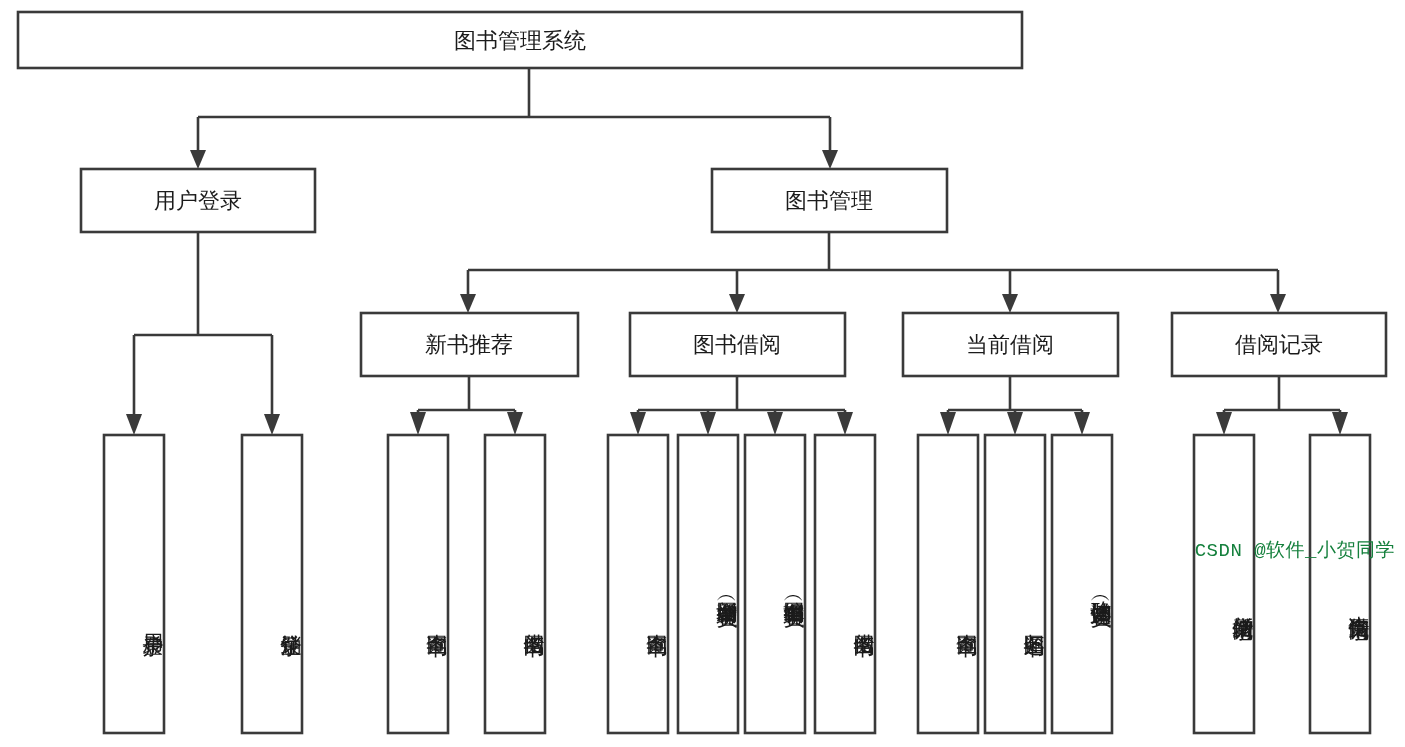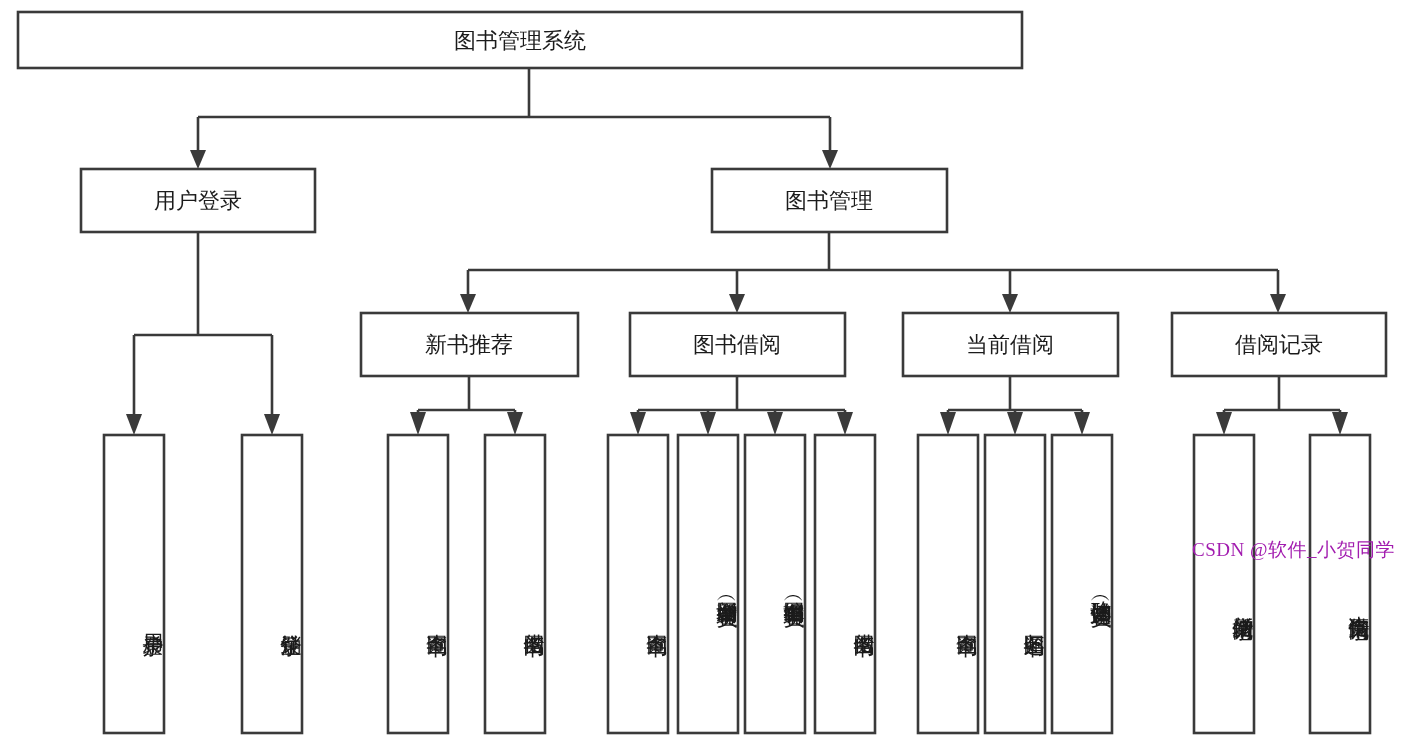--- a/index.html
+++ b/index.html
@@ -59,23 +59,23 @@
     display: flex;
     align-items: flex-start;
     justify-content: center;
     white-space: nowrap;
     pointer-events: none;
   }
   .watermark {
     position: absolute;
     right: 10px;
     bottom: 6px;
-    font-family: Liberation Serif, serif;
+    font-family: Liberation Mono, monospace;
     font-size: 19px;
-    color: #a21caf;
+    color: #15803d;
     letter-spacing: 0.5px;
     white-space: nowrap;
   }
 </style>
 </head>
 <body>
 
 <div id="diagram-root">
 
   <svg id="tree-svg" viewBox="0 0 1405 747">

